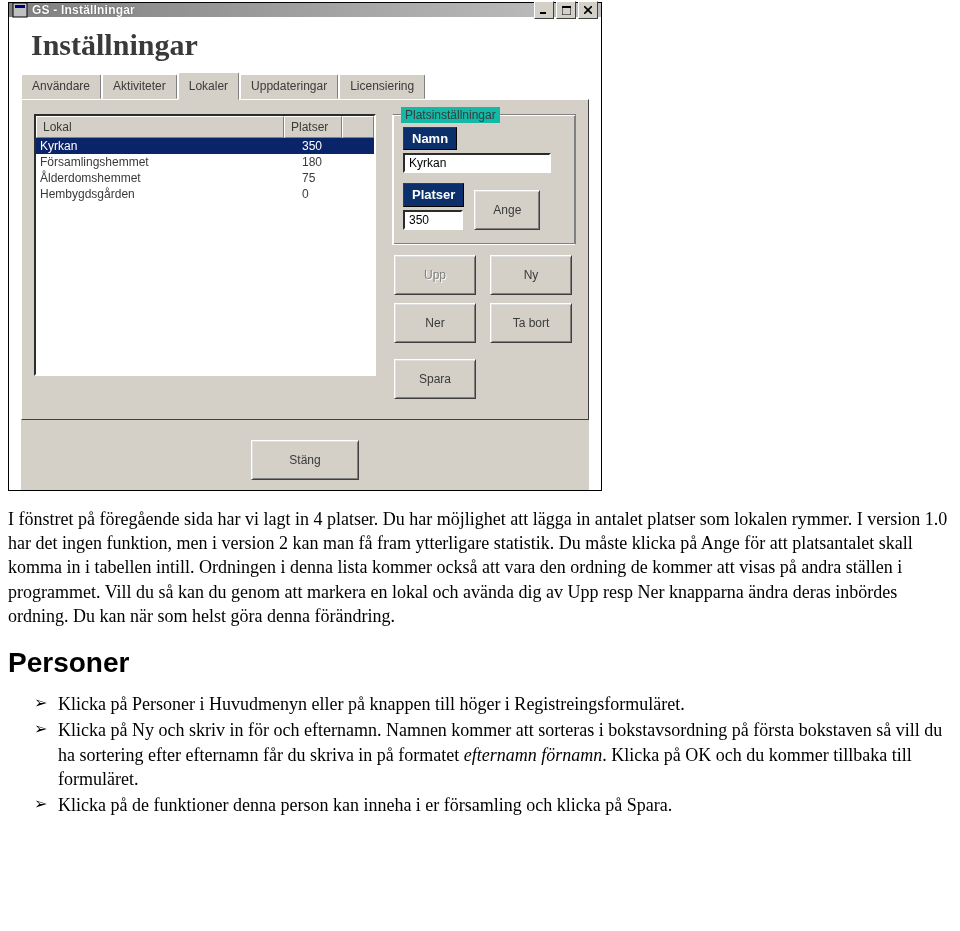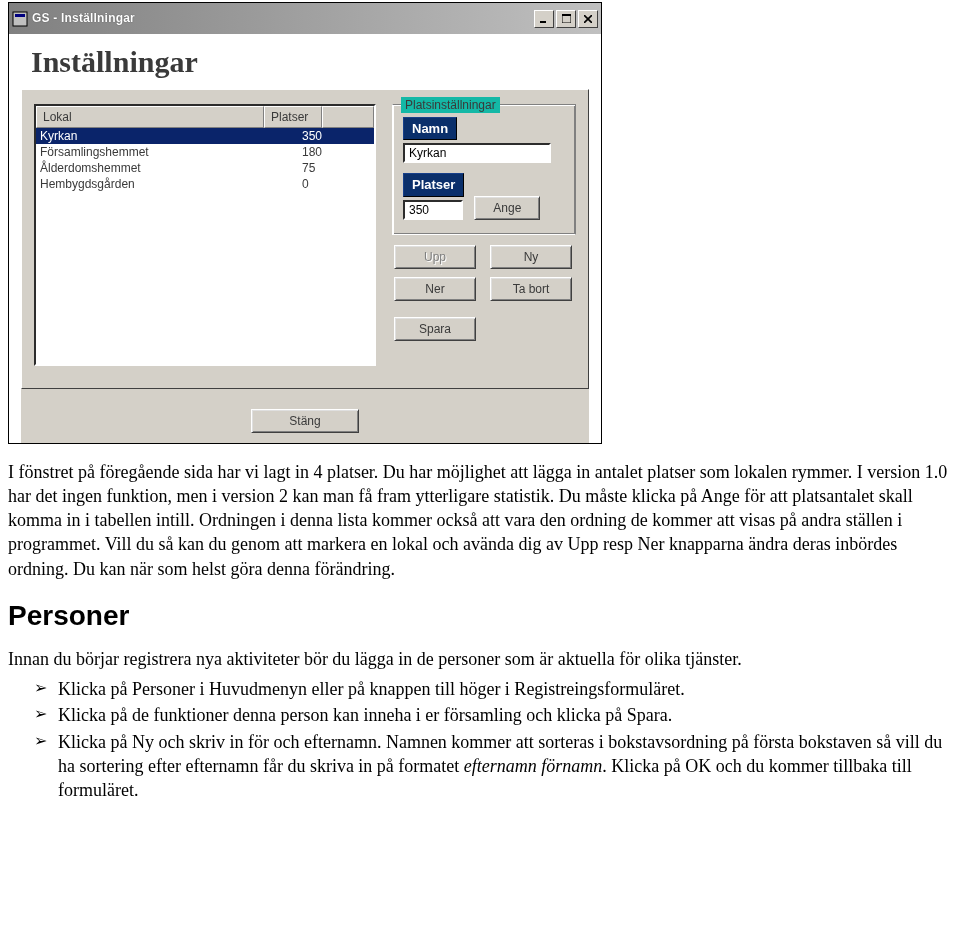--- a/index.html
+++ b/index.html
@@ -23,21 +23,21 @@
     border: 1px solid #000;
     background: #d4d0c8;
     font-family: Tahoma, Arial, sans-serif;
     font-size: 12px;
     color: #3a3a3a;
     box-sizing: border-box;
   }
   .titlebar {
     display: flex;
     align-items: center;
-    height: 31px;
+    height: 14px;
     background: linear-gradient(to right, #808080, #c0c0c0);
     color: #fff;
     padding: 0 3px;
   }
   .title-icon {
     width: 16px;
     height: 16px;
     margin-right: 4px;
     display: flex;
     align-items: center;
@@ -129,21 +129,21 @@
     display: flex;
     background: #d4d0c8;
     font-size: 12px;
   }
   .list-header .col {
     padding: 2px 6px;
     border: 1px solid;
     border-color: #fff #808080 #808080 #fff;
     box-sizing: border-box;
   }
-  .col-a { width: 228px; }
+  .col-a { width: 248px; }
   .col-b { width: 58px; text-align: left; }
   .list-rows { }
   .list-row {
     display: flex;
     font-size: 12px;
     height: 16px;
     line-height: 16px;
   }
   .list-row .cell-a { width: 258px; padding-left: 4px; }
   .list-row .cell-b { width: 58px; text-align: left; padding-left: 4px; }
@@ -204,21 +204,21 @@
     background: #d4d0c8;
     border: 1px solid;
     border-color: #fff #404040 #404040 #fff;
     box-shadow: inset 1px 1px 0 #dfdfdf, inset -1px -1px 0 #808080;
     font-size: 12px;
     font-family: Tahoma, Arial, sans-serif;
     color: #3a3a3a;
     padding: 0;
     text-align: center;
     box-sizing: border-box;
-    height: 24px;
+    height: 40px;
   }
   .btn.disabled { color: #808080; text-shadow: 1px 1px 0 #fff; }
   .btn-sm { width: 66px; }
   .btn-md { width: 82px; }
 
   .btn-grid {
     display: grid;
     grid-template-columns: 82px 82px;
     gap: 8px 14px;
     margin: 4px 0 16px 2px;
@@ -290,20 +290,27 @@
               <line x1="0" y1="0" x2="8" y2="8" stroke="#000" stroke-width="1.6"></line>
               <line x1="8" y1="0" x2="0" y2="8" stroke="#000" stroke-width="1.6"></line>
             </svg>
       </div>
     </div>
   </div>
 
   <div class="win-body">
     <div class="heading">Inställningar</div>
 
+    <div class="tabs">
+      <div class="tab">Användare</div>
+      <div class="tab">Aktiviteter</div>
+      <div class="tab active">Lokaler</div>
+      <div class="tab">Uppdateringar</div>
+      <div class="tab">Licensiering</div>
+    </div>
 
     <div class="tab-pane">
 
       <div class="listbox">
         <div class="list-header">
           <div class="col col-a">Lokal</div>
           <div class="col col-b">Platser</div>
           <div class="col" style="flex:1"></div>
         </div>
         <div class="list-rows">
@@ -358,23 +365,22 @@
     <div class="bottom-bar">
       <button class="btn" style="width:108px">Stäng</button>
     </div>
   </div>
 </div>
 
 <p class="para">I fönstret på föregående sida har vi lagt in 4 platser. Du har möjlighet att lägga in antalet platser som lokalen rymmer. I version 1.0 har det ingen funktion, men i version 2 kan man få fram ytterligare statistik. Du måste klicka på Ange för att platsantalet skall komma in i tabellen intill. Ordningen i denna lista kommer också att vara den ordning de kommer att visas på andra ställen i programmet. Vill du så kan du genom att markera en lokal och avända dig av Upp resp Ner knapparna ändra deras inbördes ordning. Du kan när som helst göra denna förändring.</p>
 
 <h2 class="sec">Personer</h2>
 
-<p class="para" style="margin-bottom:4px">Innan du börjar registrera nya aktiviteter bör du lägga in de personer som är aktuella för olika tjänster.</p>
 
 <ul class="arrow">
   <li><span>Klicka på Personer i Huvudmenyn eller på knappen till höger i Registreingsformuläret.</span></li>
-  <li><span>Klicka på de funktioner denna person kan inneha i er församling och klicka på Spara.</span></li>
   <li>
     <span>Klicka på Ny och skriv in för och efternamn. Namnen kommer att sorteras i bokstavsordning på första bokstaven så vill du ha sortering efter efternamn får du skriva in på formatet </span><span class="ital">efternamn förnamn</span><span>. Klicka på OK och du kommer tillbaka till formuläret.</span>
   </li>
+  <li><span>Klicka på de funktioner denna person kan inneha i er församling och klicka på Spara.</span></li>
 </ul>
 
 </div>
 
 </body></html>

